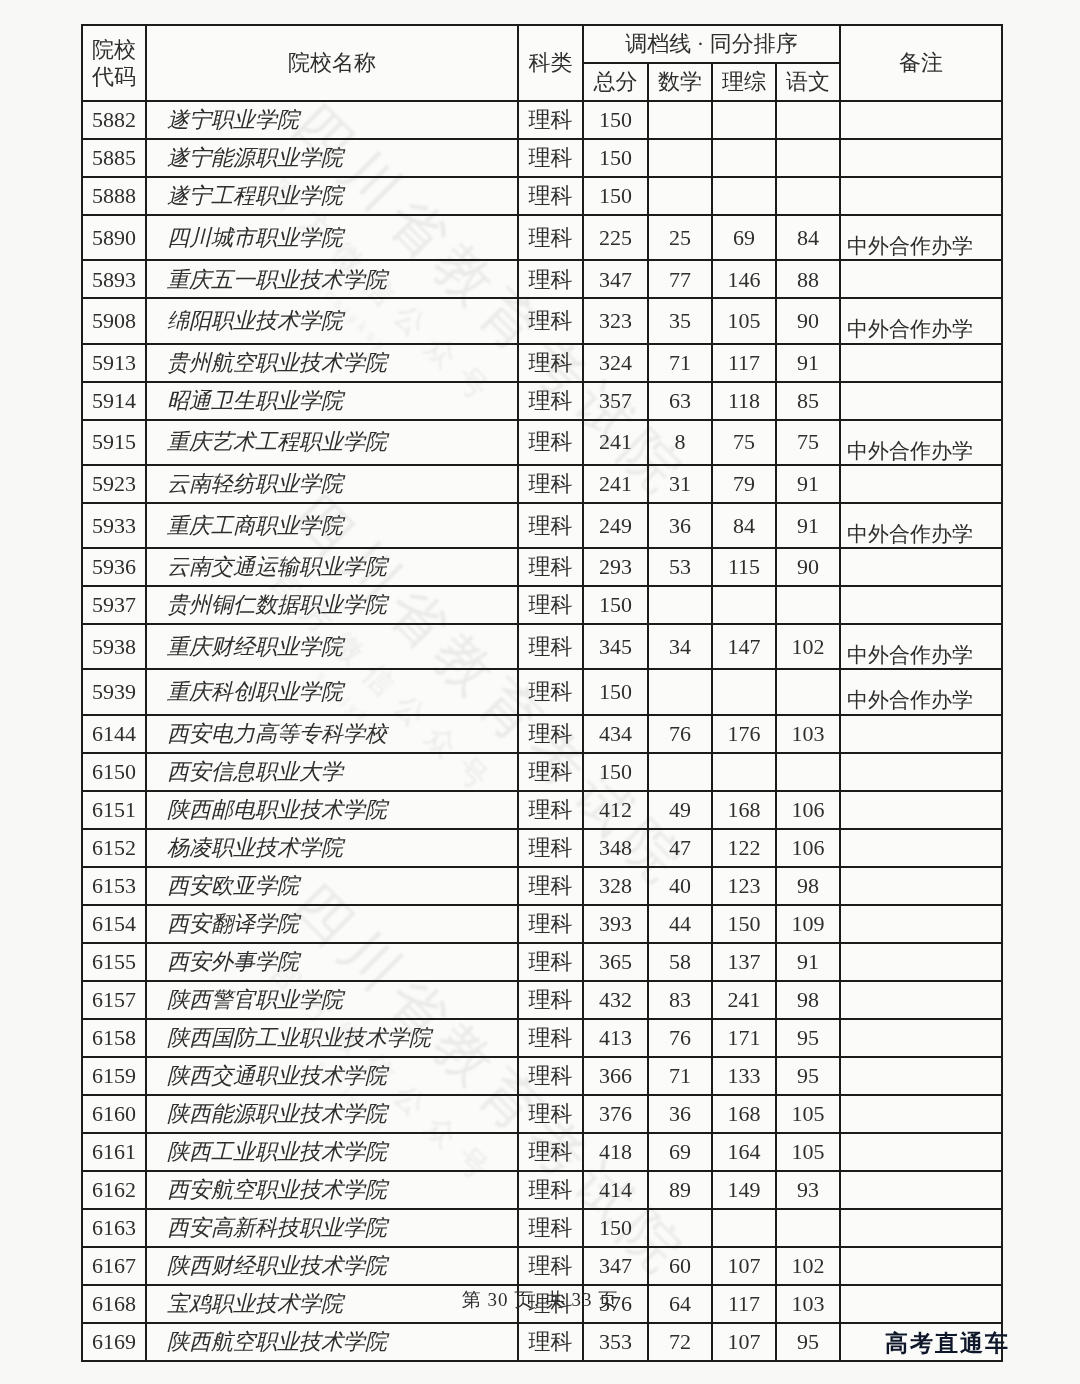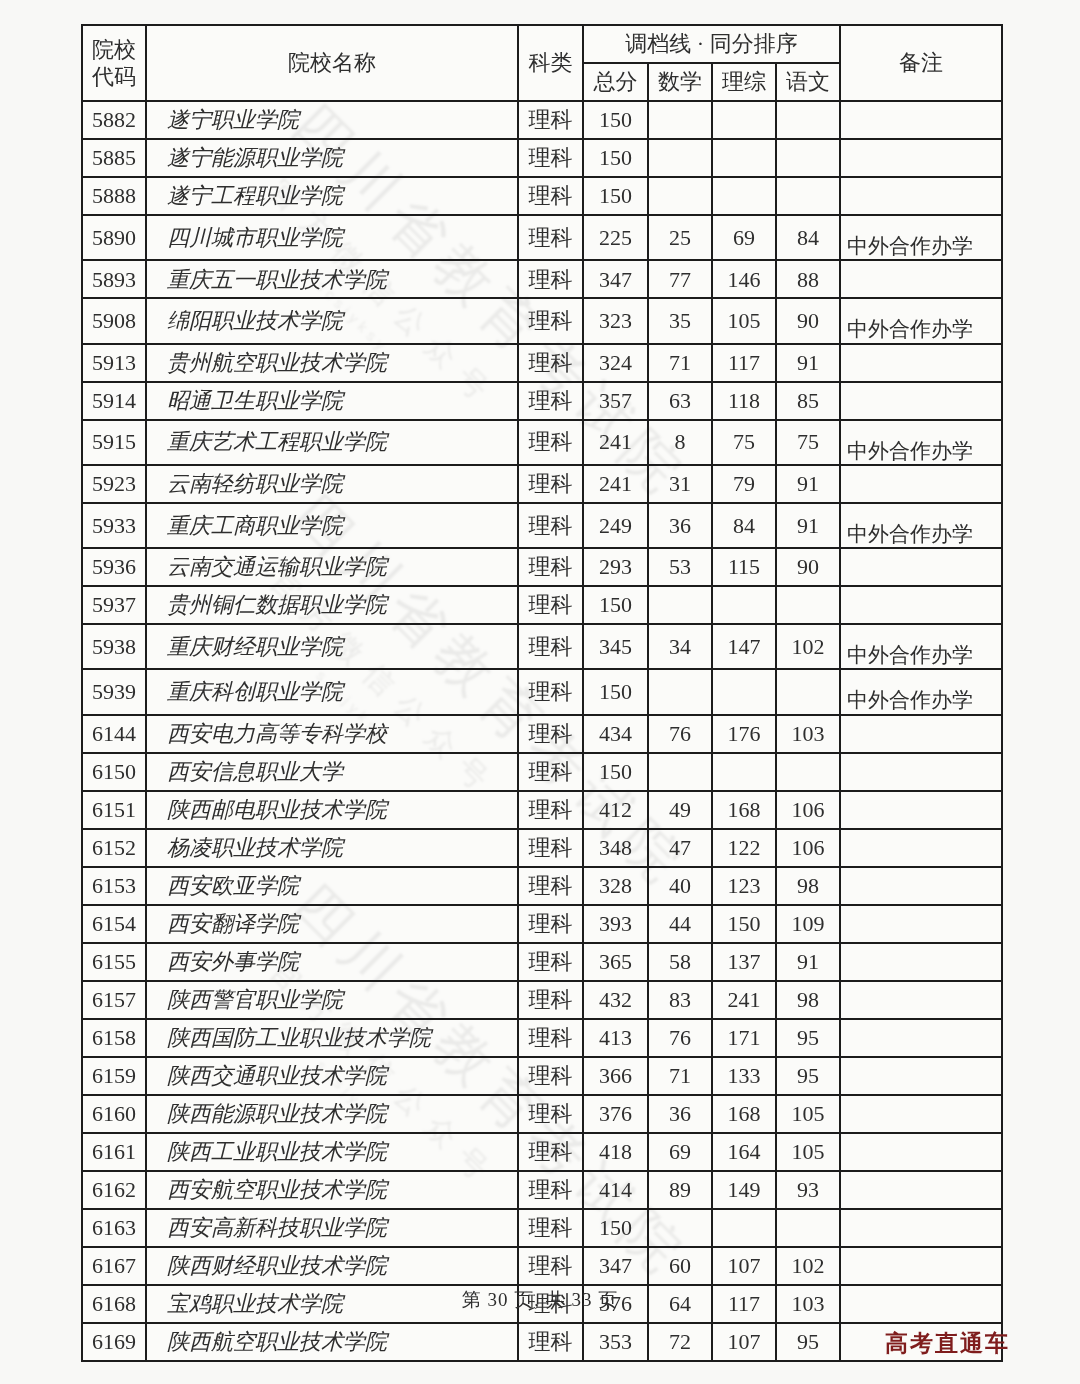--- a/index.html
+++ b/index.html
@@ -69,21 +69,21 @@
   th.h-code { white-space:normal; padding:0 8px; }
 
   
   .brand {
     position:absolute;
     right:70px; top:1328px;
     font-family:"Liberation Sans","DejaVu Sans",sans-serif;
     font-weight:bold;
     font-size:23px;
     letter-spacing:2px;
-    color:#7f1d1d;
+    color:#0f172a;
     z-index:3;
   }
   .page-info {
     position:absolute;
     left:0; top:1287px;
     width:100%;
     text-align:center;
     font-size:19px;
     letter-spacing:1px;
     color:#2e2e2e;

